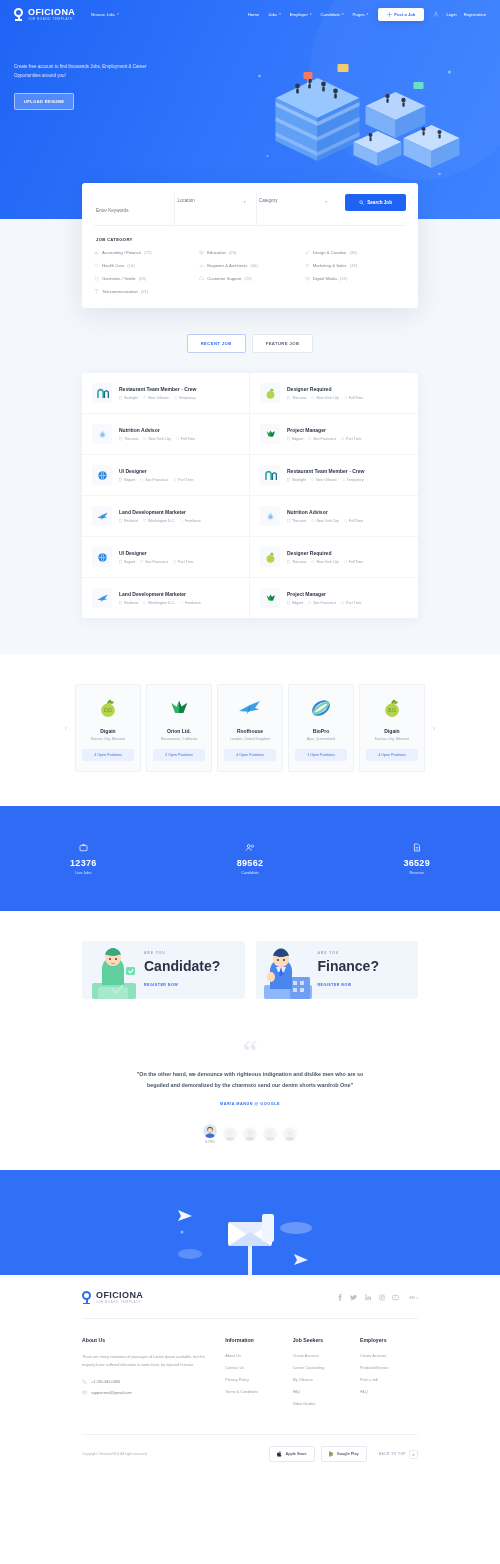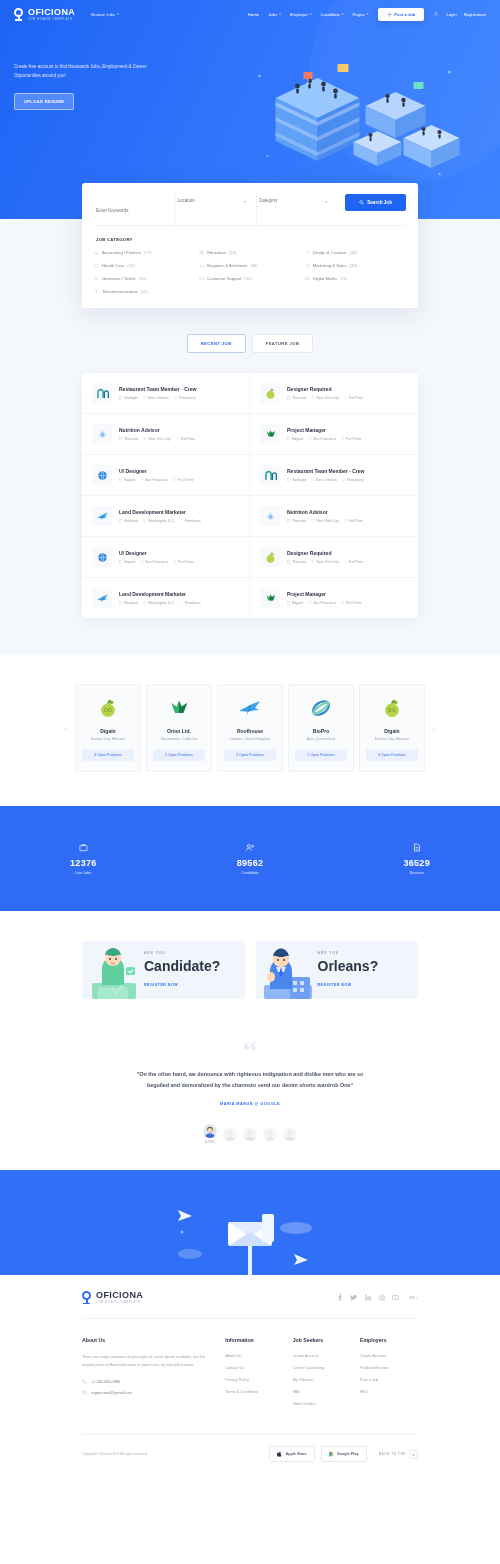--- a/index.html
+++ b/index.html
@@ -1002,21 +1002,21 @@
             <path d="M17 15c1-5 5-7.5 8-7.5s7 2.5 8 7.5c-2-1.2-5 1-8 1s-6-2.2-8-1z" fill="#23497f"></path>
             <circle cx="22" cy="19" r="1" fill="#33404d"></circle>
               <circle cx="28" cy="19" r="1" fill="#33404d"></circle>
             <path d="M20 26h10l-2 5h-6z" fill="#ffffff" opacity=".85"></path>
             <path d="M25 26l2 7-2 3-2-3z" fill="#2f6bf5"></path>
             <ellipse cx="15" cy="36" rx="4" ry="5" fill="#ffd9b8"></ellipse>
           </svg>
         </div>
         <div class="cta-text">
           <div class="cta-kicker">ARE YOU</div>
-          <div class="cta-head">Orleans?</div>
+          <div class="cta-head">Finance?</div>
           <div class="cta-link">REGISTER NOW</div>
         </div>
       </div>
     </div>
   </section>
 
   <section class="testi">
     <div class="quote-mark">“</div>
     <div class="testi-text">"On the other hand, we denounce with righteous indignation and dislike men who are so beguiled and demoralized by the charmsto send our denim shorts wardrob One"</div>
     <div class="testi-author">MARIA MANUN @ GOOGLE</div>

